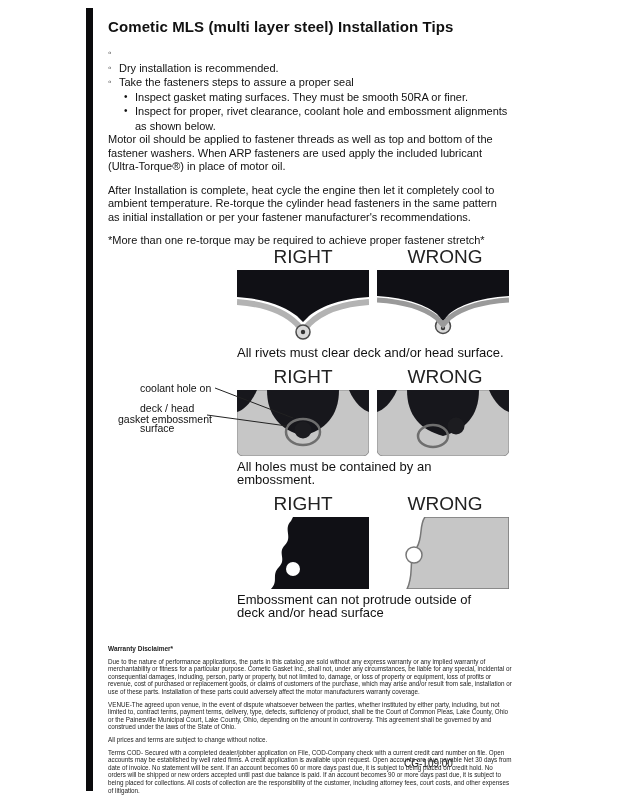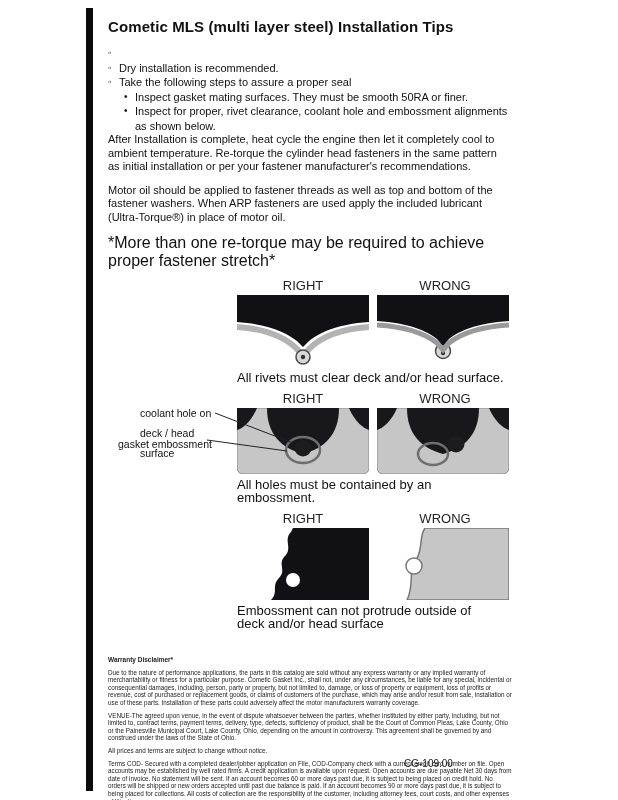--- a/index.html
+++ b/index.html
@@ -13,25 +13,25 @@
 
   .title { font-size:15px; font-weight:bold; margin-bottom:11px; letter-spacing:.1px; }
 
   .bullet { display:flex; font-size:11px; line-height:14.5px; }
   .bullet .marker { width:11px; flex:none; font-size:10px; }
   .bullet.sub { margin-left:16px; }
   .bullet.sub .marker { width:11px; }
 
   .diesel-heading { font-size:12.5px; font-weight:bold; margin:15px 0 9px; }
   p.body { font-size:11px; line-height:13.5px; margin-bottom:10px; width:398px; }
-  .note { font-size:16px; margin:3px 0 8px; }
+  .note { font-size:11px; margin:3px 0 0; }
 
   .diagrams { margin-left:129px; width:274px; }
   .dg-row { position:relative; margin-bottom:7px; }
-  .dg-headers { display:flex; gap:10px; font-size:13px; color:#222; }
+  .dg-headers { display:flex; gap:10px; font-size:19px; color:#222; }
   .dg-headers div { width:132px; text-align:center; }
   .dg-images { display:flex; gap:8px; margin-top:2px; }
   .dg-images svg { width:132px; display:block; }
   .dg-caption { font-size:13px; line-height:13px; margin-top:4px; }
   .dg-caption.narrow { width:250px; }
 
   .ann { position:absolute; font-size:10.5px; line-height:20px; color:#111; }
   .ann-coolant { left:-97px; top:12px; width:84px; }
   .ann-emboss  { left:-119px; top:43px; width:100px; white-space:nowrap; }
   .leader-svg { position:absolute; left:-120px; top:0; width:260px; height:90px; pointer-events:none; }
@@ -53,33 +53,33 @@
 
   <div class="bullet">
     <span class="marker">◦</span>
   </div>
   <div class="bullet">
     <span class="marker">◦</span>
     <span>Dry installation is recommended.</span>
   </div>
   <div class="bullet">
     <span class="marker">◦</span>
-    <span>Take the following steps to assure a proper seal</span>
+    <span>Take the fasteners steps to assure a proper seal</span>
   </div>
   <div class="bullet sub">
     <span class="marker">•</span>
     <span>Inspect gasket mating surfaces.  They must be smooth 50RA or finer.</span>
   </div>
   <div class="bullet sub">
     <span class="marker">•</span>
     <span>Inspect for proper, rivet clearance, coolant hole and embossment alignments as shown below.</span>
   </div>
 
+  <p class="body">Motor oil should be applied to fastener threads as well as top and bottom of the fastener washers. When ARP fasteners are used apply the included lubricant (Ultra-Torque®) in place of motor oil.</p>
   <p class="body">After Installation is complete, heat cycle the engine then let it completely cool to ambient temperature. Re-torque the cylinder head fasteners in the same pattern as initial installation or per your fastener manufacturer's recommendations.</p>
-  <p class="body">Motor oil should be applied to fastener threads as well as top and bottom of the fastener washers. When ARP fasteners are used apply the included lubricant (Ultra-Torque®) in place of motor oil.</p>
   <div class="note">*More than one re-torque may be required to achieve proper fastener stretch*</div>
 
   <div class="diagrams">
 
     <div class="dg-row">
       <div class="dg-headers">
         <div>RIGHT</div>
         <div>WRONG</div>
       </div>
       <div class="dg-images">

